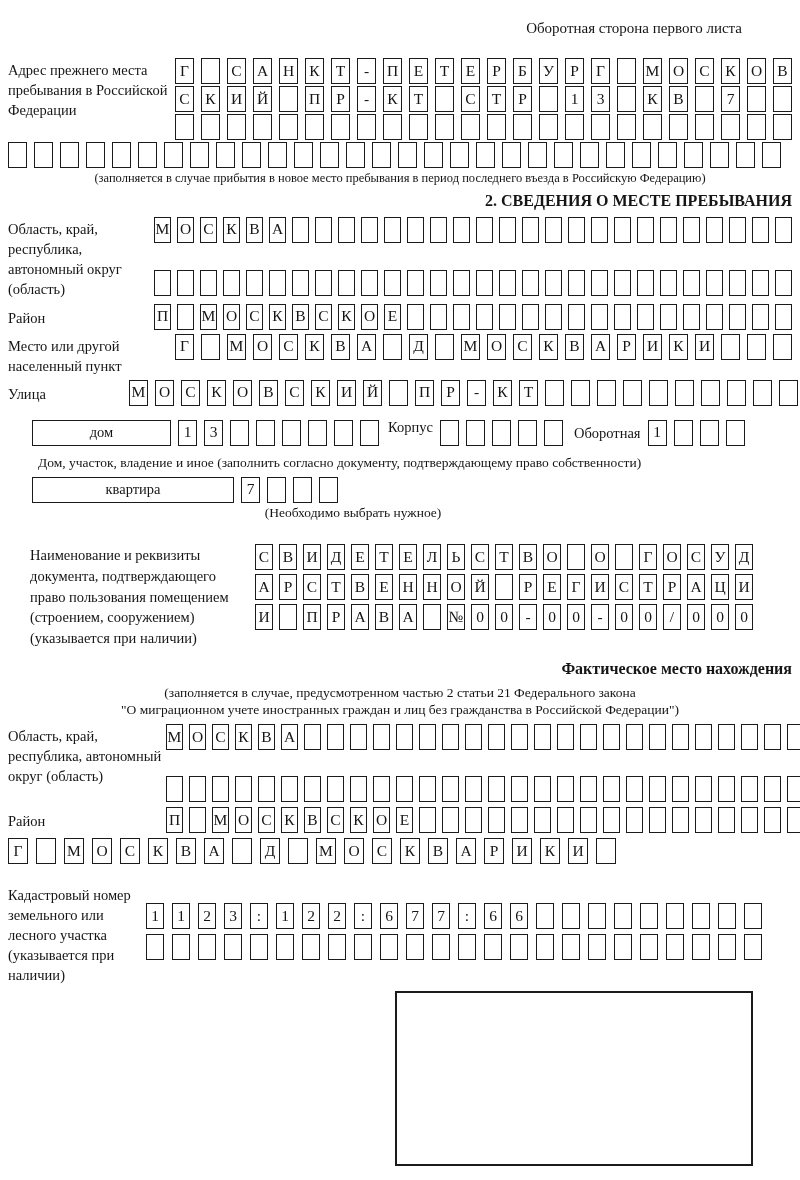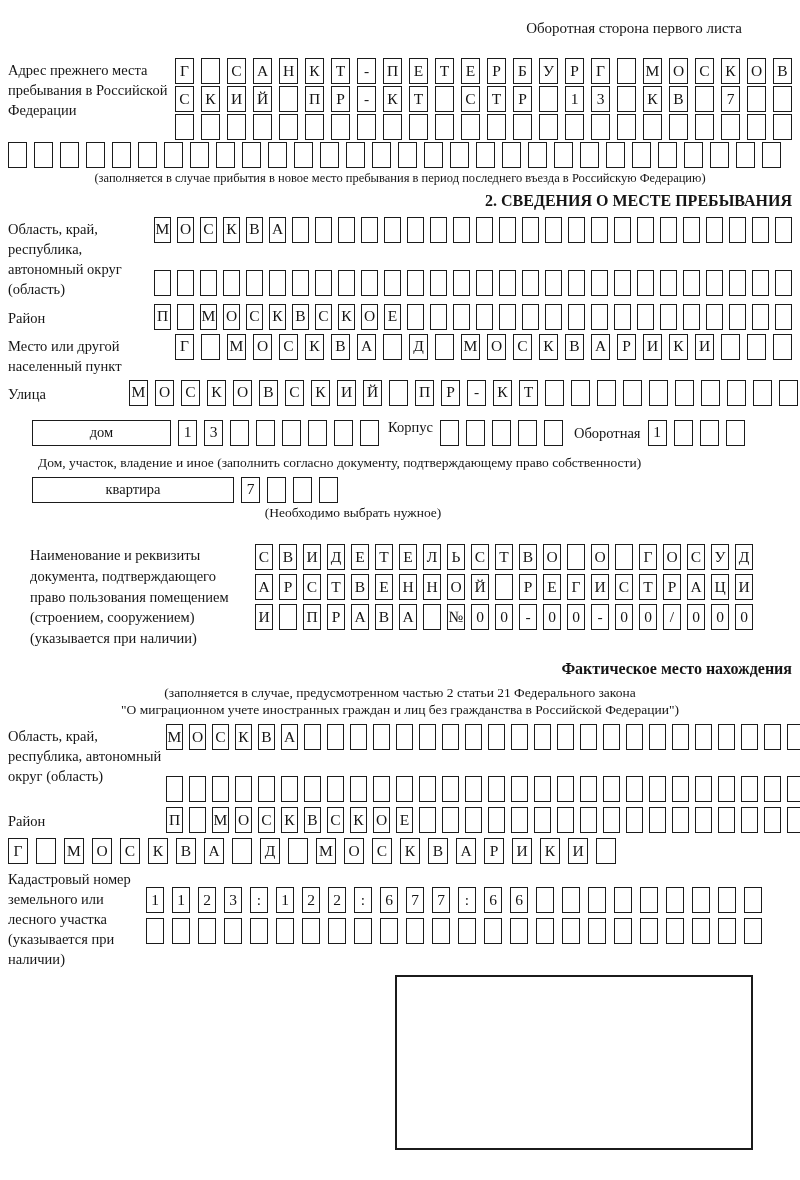--- a/index.html
+++ b/index.html
@@ -580,21 +580,21 @@
         <div class="cell">В</div>
         <div class="cell">А</div>
         <div class="cell">Р</div>
         <div class="cell">И</div>
         <div class="cell">К</div>
         <div class="cell">И</div>
         <div class="cell"></div>
       </div>
   </div>
 
-  <div class="formrow" style="margin-top:4px;">
+  <div class="formrow" style="margin-top:20px;">
     <div class="lbl" style="width:138px; padding-top:1px;">Кадастровый номер земельного или лесного участка (указывается при наличии)</div>
     <div class="cellcol" style="gap:5px; margin-top:19px;">
       <div class="cr p24k">
           <div class="cell">1</div>
           <div class="cell">1</div>
           <div class="cell">2</div>
           <div class="cell">3</div>
           <div class="cell">:</div>
           <div class="cell">1</div>
           <div class="cell">2</div>

